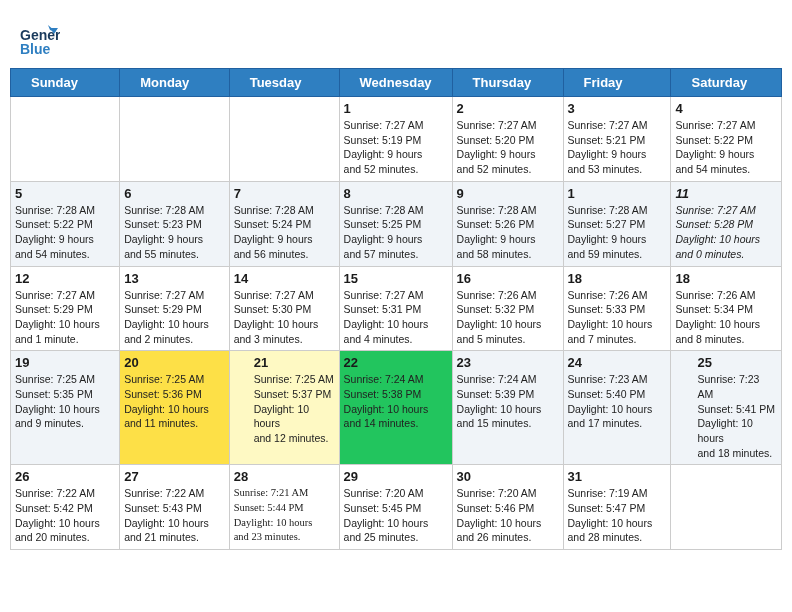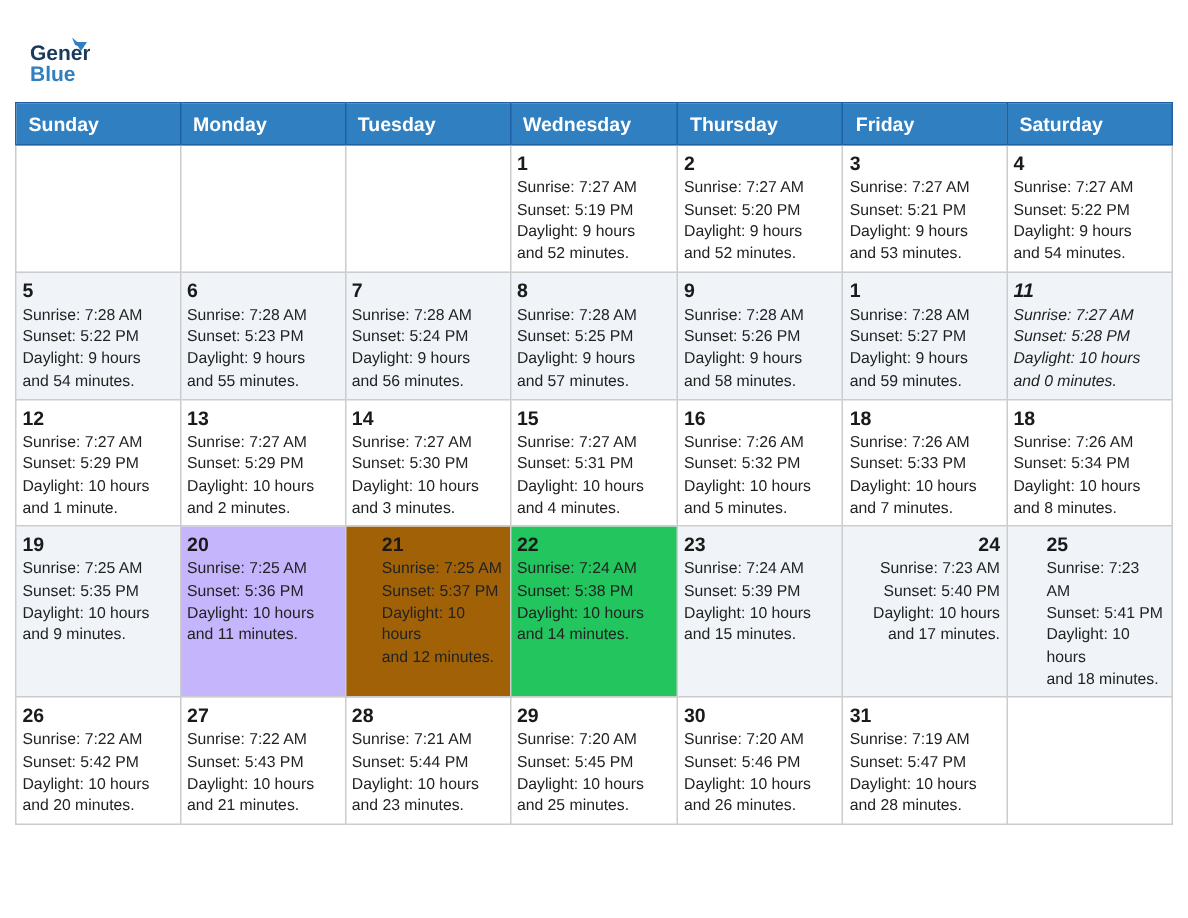--- a/index.html
+++ b/index.html
@@ -29,21 +29,21 @@
       color: #333;
     }
     .calendar {
       width: 100%;
       border-collapse: collapse;
       font-size: 11px;
     }
     .calendar th {
       background-color: #2f7fc1;
       color: #fff;
-      padding: 6px 8px;
+      padding: 6px 20px;
       text-align: left;
       font-size: 13px;
       border: 1px solid #2060a0;
     }
     .calendar td {
       vertical-align: top;
       border: 1px solid #ccc;
       padding: 4px;
       width: 113px;
       min-height: 80px;
@@ -262,49 +262,49 @@
         </td>
       </tr>
       <tr>
         <td style="background: rgb(240, 244, 248);">
           <div class="day-number">19</div>
           <div class="day-info" style="white-space: pre-line;">Sunrise: 7:25 AM
 Sunset: 5:35 PM
 Daylight: 10 hours
 and 9 minutes.</div>
         </td>
-        <td style="background: #c4b5fd;">
+        <td style="background: #fde047;">
           <div class="day-number">20</div>
           <div class="day-info" style="white-space: pre-line;">Sunrise: 7:25 AM
 Sunset: 5:36 PM
 Daylight: 10 hours
 and 11 minutes.</div>
         </td>
-        <td style="background: #a16207; padding-left: 24px;">
+        <td style="background: #fef9c3; padding-left: 24px;">
           <div class="day-number">21</div>
           <div class="day-info" style="white-space: pre-line;">Sunrise: 7:25 AM
 Sunset: 5:37 PM
 Daylight: 10 hours
 and 12 minutes.</div>
         </td>
         <td style="background: #22c55e;">
           <div class="day-number">22</div>
           <div class="day-info" style="white-space: pre-line;">Sunrise: 7:24 AM
 Sunset: 5:38 PM
 Daylight: 10 hours
 and 14 minutes.</div>
         </td>
         <td style="background: rgb(240, 244, 248);">
           <div class="day-number">23</div>
           <div class="day-info" style="white-space: pre-line;">Sunrise: 7:24 AM
 Sunset: 5:39 PM
 Daylight: 10 hours
 and 15 minutes.</div>
         </td>
-        <td style="background: rgb(240, 244, 248); text-align: right;">
+        <td style="background: rgb(240, 244, 248);">
           <div class="day-number">24</div>
           <div class="day-info" style="white-space: pre-line;">Sunrise: 7:23 AM
 Sunset: 5:40 PM
 Daylight: 10 hours
 and 17 minutes.</div>
         </td>
         <td style="background: rgb(240, 244, 248); padding-left: 26px;">
           <div class="day-number">25</div>
           <div class="day-info" style="white-space: pre-line;">Sunrise: 7:23 AM
 Sunset: 5:41 PM
@@ -322,21 +322,21 @@
         </td>
         <td>
           <div class="day-number">27</div>
           <div class="day-info" style="white-space: pre-line;">Sunrise: 7:22 AM
 Sunset: 5:43 PM
 Daylight: 10 hours
 and 21 minutes.</div>
         </td>
         <td>
           <div class="day-number">28</div>
-          <div class="day-info" style="white-space: pre-line;">Sunrise: 7:21 AM
+          <div class="day-info" style="white-space: pre-line; font-family: Liberation Serif, serif;">Sunrise: 7:21 AM
 Sunset: 5:44 PM
 Daylight: 10 hours
 and 23 minutes.</div>
         </td>
         <td>
           <div class="day-number">29</div>
           <div class="day-info" style="white-space: pre-line;">Sunrise: 7:20 AM
 Sunset: 5:45 PM
 Daylight: 10 hours
 and 25 minutes.</div>

